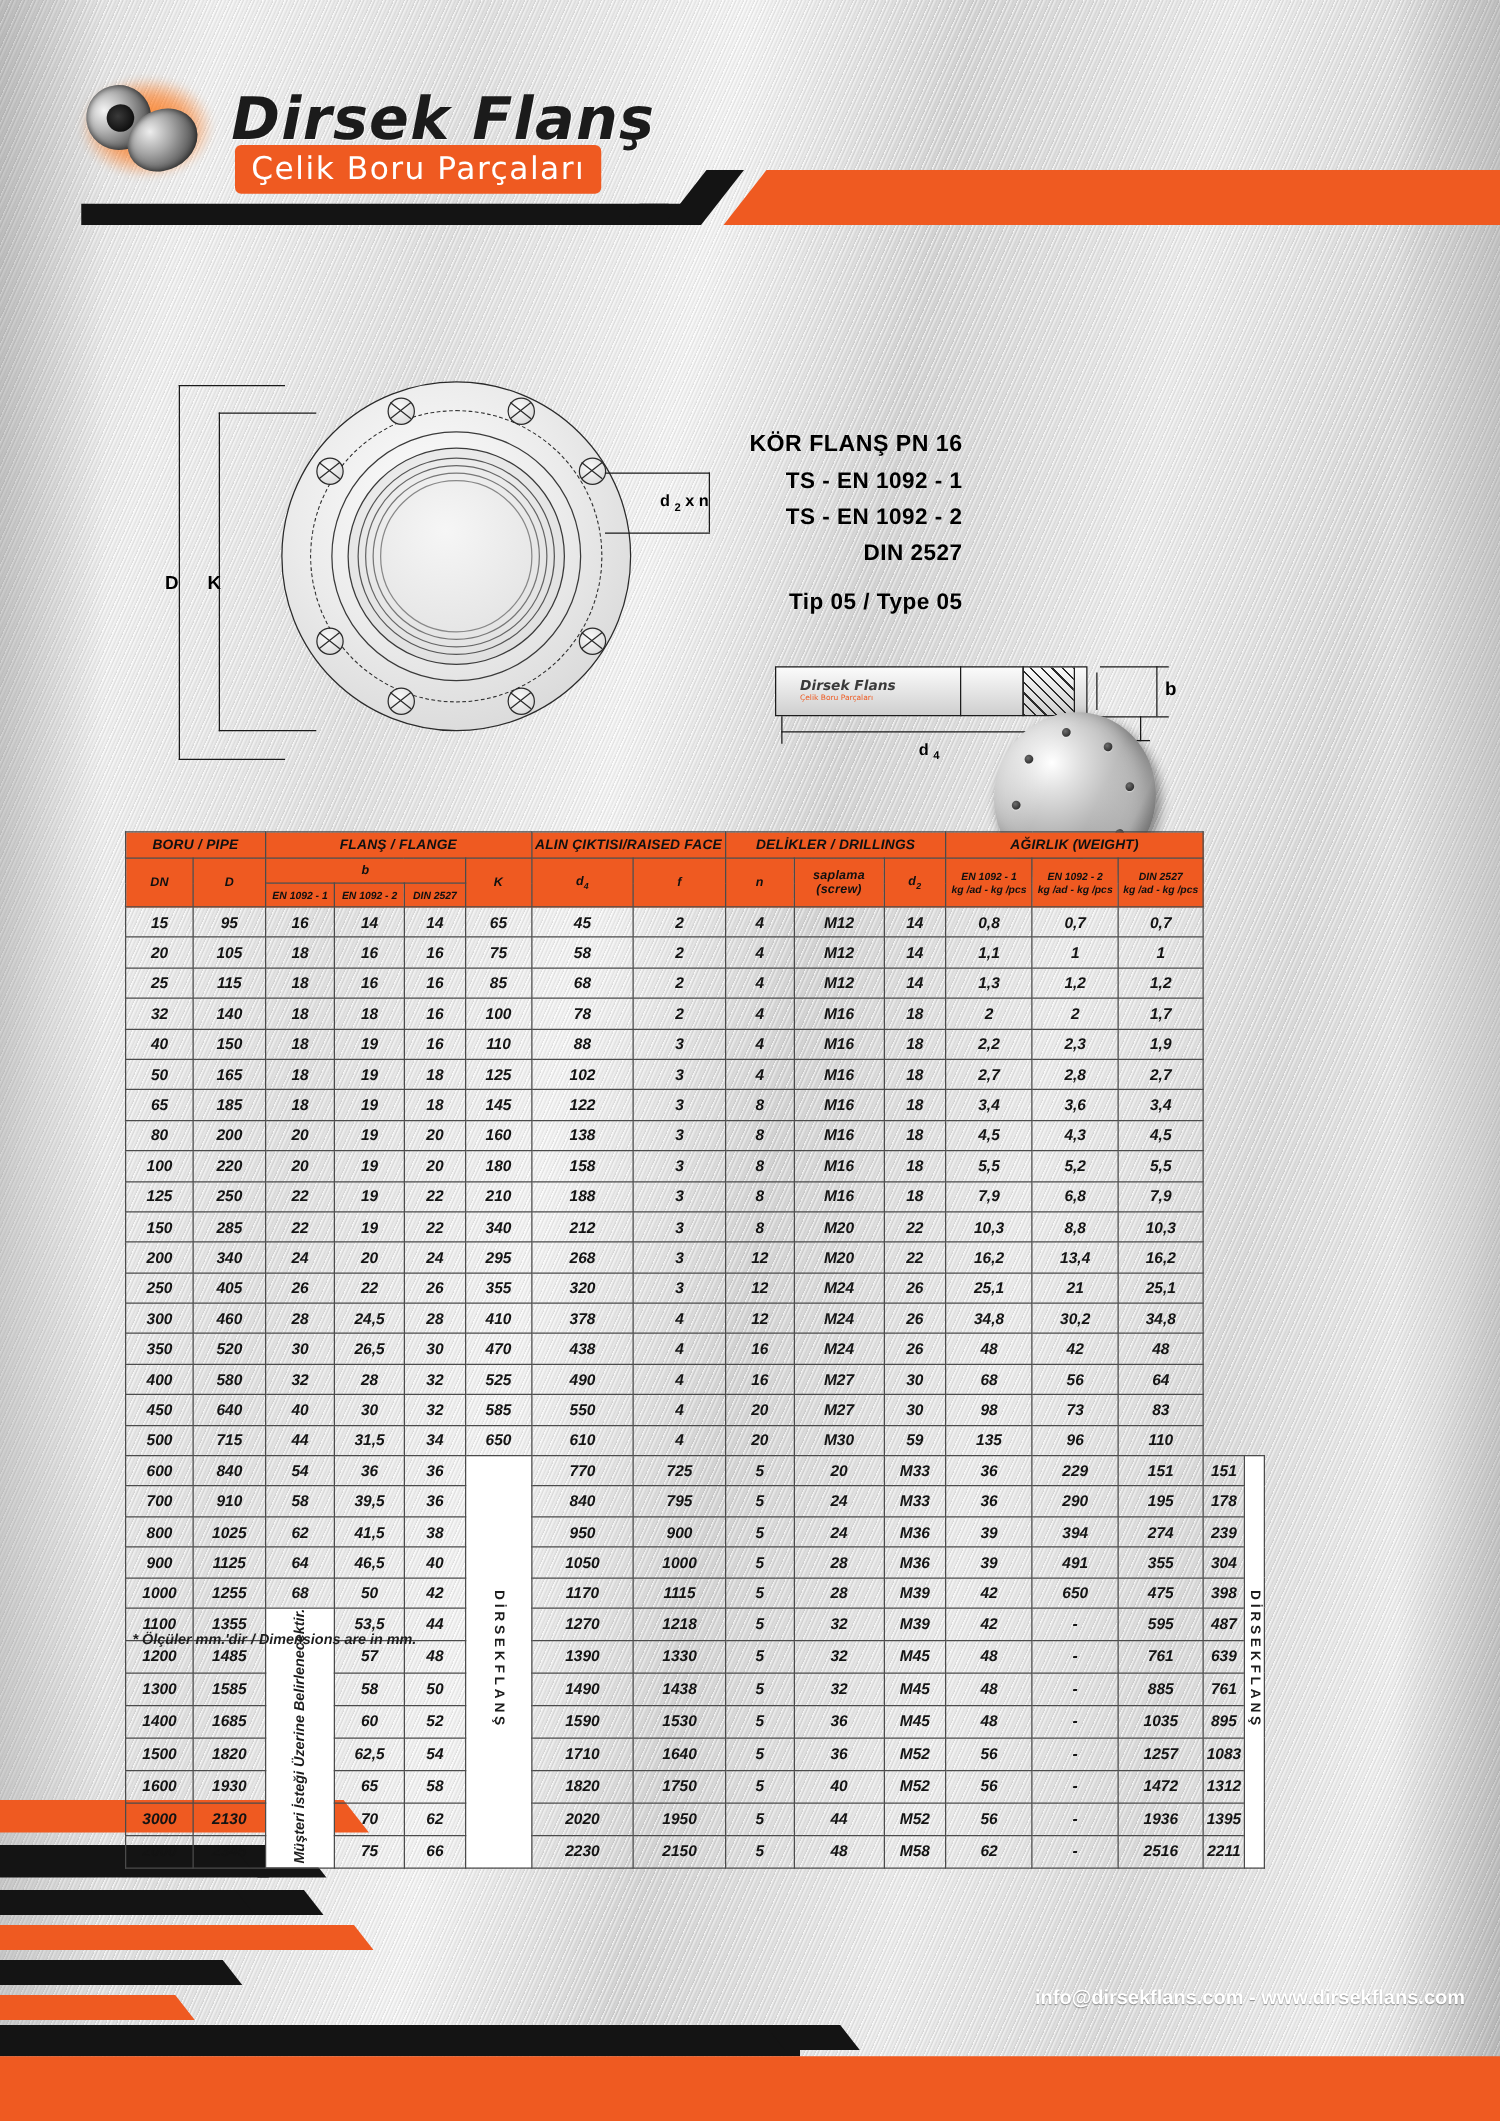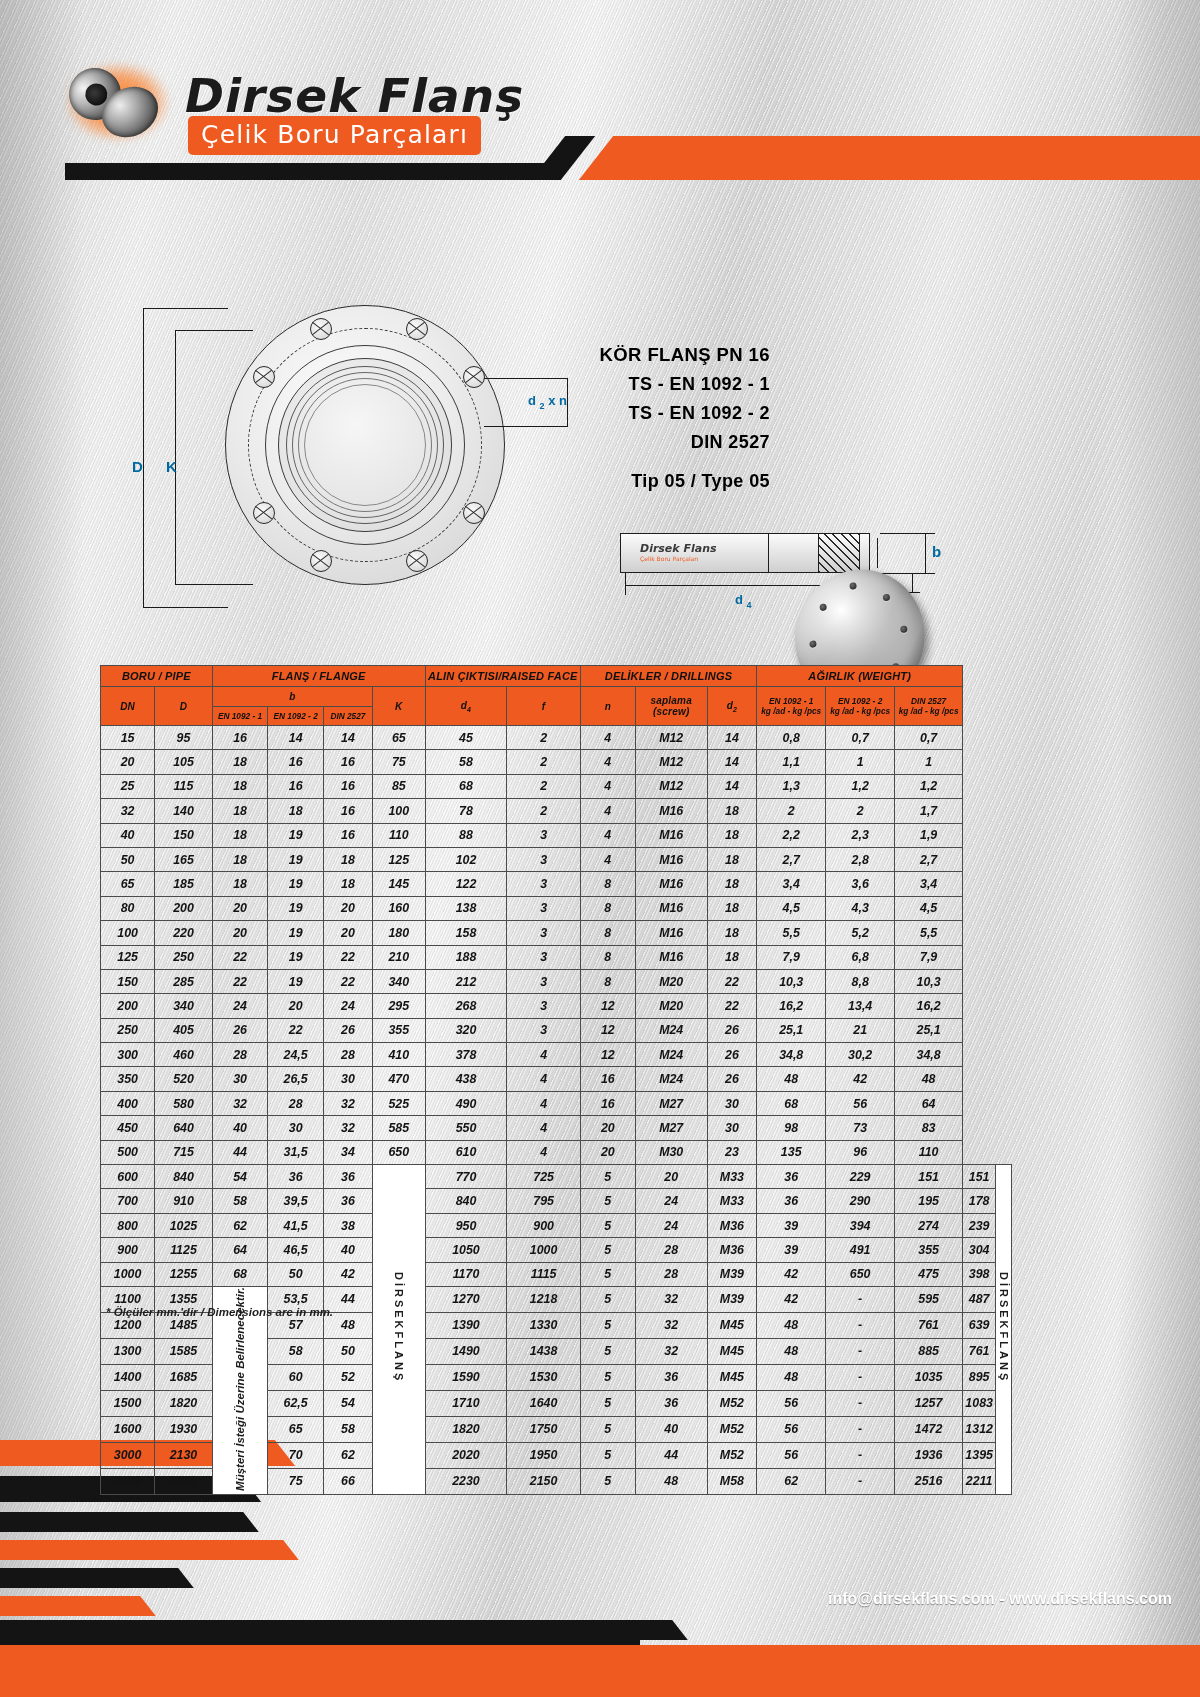--- a/index.html
+++ b/index.html
@@ -99,21 +99,21 @@
     position:absolute; left:548px; top:136px; width:30px; height:44px;
     background:#141414; transform: skewX(-38deg);
   }
 
   
   .drawing { position:absolute; left:0; top:230px; width:1200px; height:420px; z-index:4; }
 
   .dim-line { position:absolute; background:#1a1a1a; }
   .dim-txt {
     position:absolute; font-family:"Liberation Sans", sans-serif;
-    font-size:15px; font-weight:bold; color:#0369a1;
+    font-size:15px; font-weight:bold; color:#000000;
   }
 
   .fl-outer {
     position:absolute; left:225px; top:75px; width:280px; height:280px;
     border:1.6px solid #2a2a2a; border-radius:50%;
     background: radial-gradient(circle at 42% 35%, #fcfcfc 0%, #ebebeb 45%, #dcdcdc 75%, #cfcfcf 100%);
   }
   .fl-bolt-circle {
     position:absolute; left:248px; top:98px; width:234px; height:234px;
     border:1px dashed #333; border-radius:50%;
@@ -681,21 +681,21 @@
           <td>500</td>
           <td>715</td>
           <td>44</td>
           <td>31,5</td>
           <td>34</td>
           <td>650</td>
           <td>610</td>
           <td>4</td>
           <td>20</td>
           <td>M30</td>
-          <td>23</td>
+          <td>59</td>
           <td>135</td>
           <td>96</td>
           <td>110</td>
         </tr>
         <tr>
           <td>600</td>
           <td>840</td>
           <td>54</td>
           <td>36</td>
           <td>36</td>

